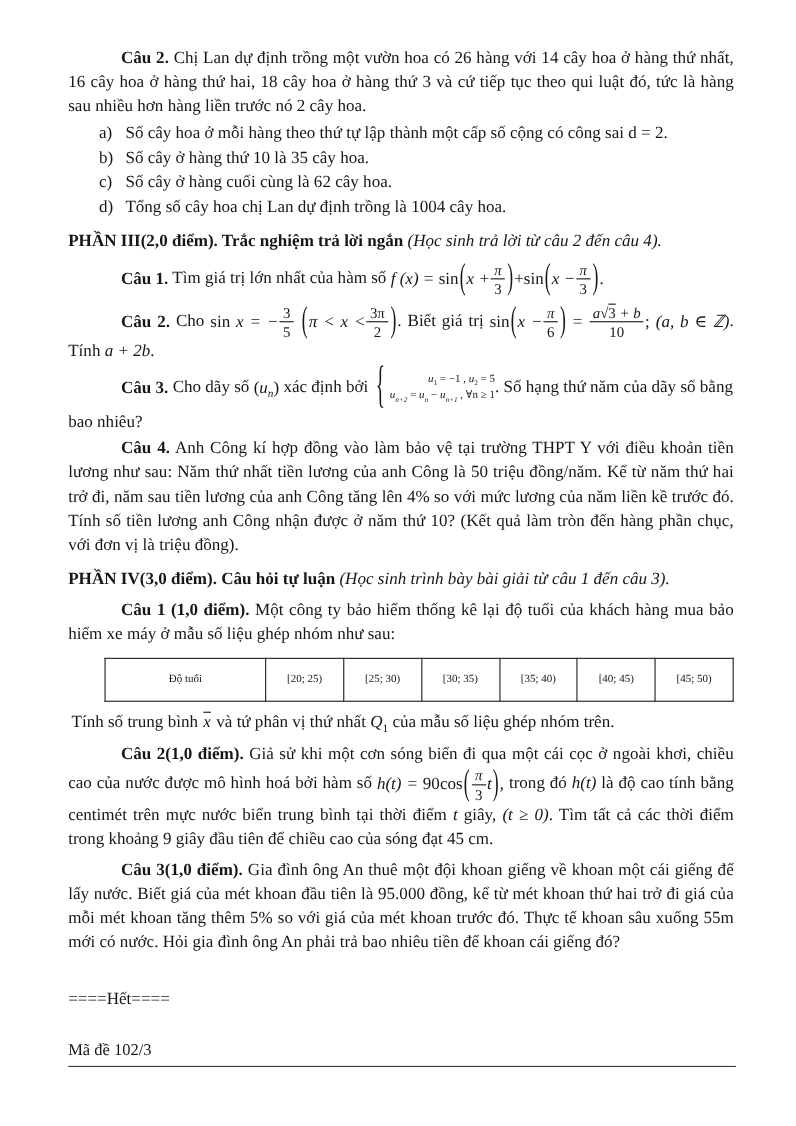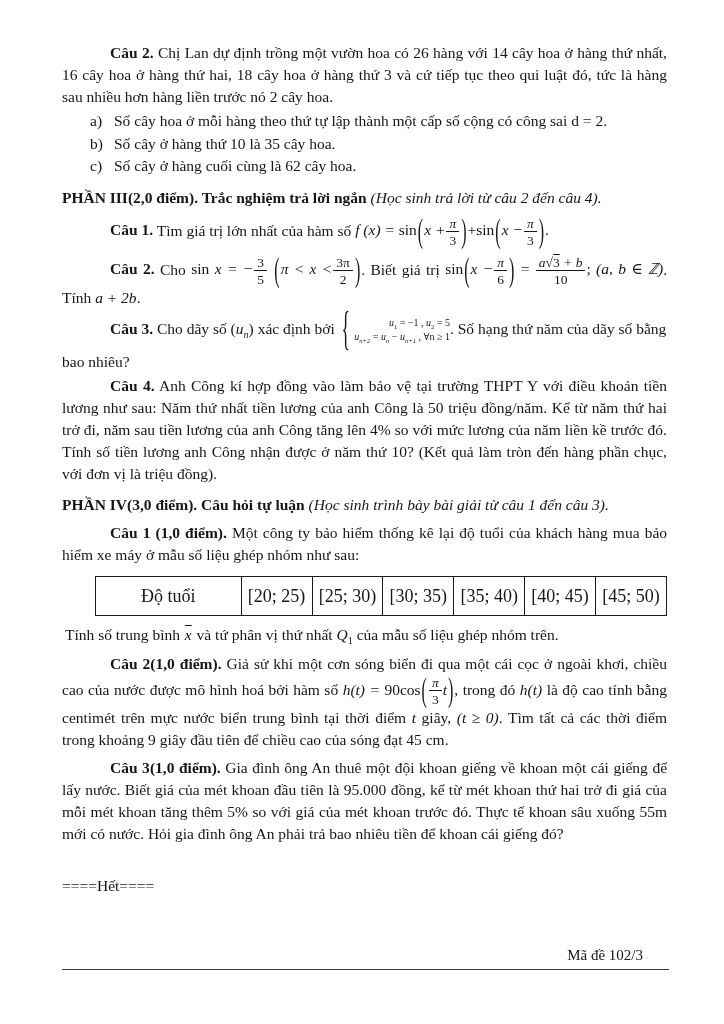--- a/index.html
+++ b/index.html
@@ -28,41 +28,42 @@
   .frac .bot{display:block;padding-top:1px;}
   .bp{display:inline-block;transform:scaleY(2.05);font-size:16px;vertical-align:middle;padding:0 1px;font-weight:300;line-height:1;}
   .sysbrace{display:inline-block;transform:scale(1.1,2.9);font-size:16px;vertical-align:middle;margin:0 5px 0 3px;font-weight:300;line-height:1;}
   .syslines{display:inline-block;vertical-align:middle;text-align:right;line-height:1.45;font-size:10px;}
   .sysline{display:block;white-space:nowrap;}
   sub{font-size:66%;line-height:0;}
   .subit{font-style:italic;}
   .ol{text-decoration:overline;}
   .obar{text-decoration:overline;font-style:italic;padding:0 1px;}
   .freq-table{border-collapse:collapse;margin:10px 0 8px 33px;}
-  .freq-table td{border:1.5px solid #1c1c1c;text-align:center;padding:8px 4px;font-size:18px;}
+  .freq-table td{border:1.5px solid #1c1c1c;text-align:center;padding:8px 4px;font-size:10px;}
   .freq-table td.rowhead{width:132px;padding:8px 8px;}
   .freq-table td.cell{width:63px;}
   .summary{padding-left:3px;margin-top:4px;}
   .het{margin:30px 0 0 0;}
-  .footer{position:absolute;left:62px;right:55px;top:944px;text-align:right;
+  .footer{position:absolute;left:62px;right:55px;top:944px;text-align:left;
     padding:0 26px 3px 0;border-bottom:1.5px solid #3a3a3a;font-size:15px;}
 </style>
 </head>
 <body>
 
 <div>
 
   <p class="para">
     <b class="qlabel">Câu 2.</b>
     <span>Chị Lan dự định trồng một vườn hoa có 26 hàng với 14 cây hoa ở hàng thứ nhất, 16 cây hoa ở hàng thứ hai, 18 cây hoa ở hàng thứ 3 và cứ tiếp tục theo qui luật đó, tức là hàng sau nhiều hơn hàng liền trước nó 2 cây hoa.</span>
   </p>
   <div class="opts">
     <div class="opt"><span class="marker">a)</span><span>Số cây hoa ở mỗi hàng theo thứ tự lập thành một cấp số cộng có công sai d = 2.</span></div>
     <div class="opt"><span class="marker">b)</span><span>Số cây ở hàng thứ 10 là 35 cây hoa.</span></div>
     <div class="opt"><span class="marker">c)</span><span>Số cây ở hàng cuối cùng là 62 cây hoa.</span></div>
+    <div class="opt"><span class="marker">d)</span><span>Tổng số cây hoa chị Lan dự định trồng là 1004 cây hoa.</span></div>
   </div>
 
   <p class="heading">
     <span class="hb">PHẦN III(2,0 điểm). Trắc nghiệm trả lời ngắn</span>
     <span class="hi">(Học sinh trả lời từ câu 2 đến câu 4).</span>
   </p>
 
   <p class="para mathline">
     <b class="qlabel">Câu 1.</b>
     <span>Tìm giá trị lớn nhất của hàm số</span>

